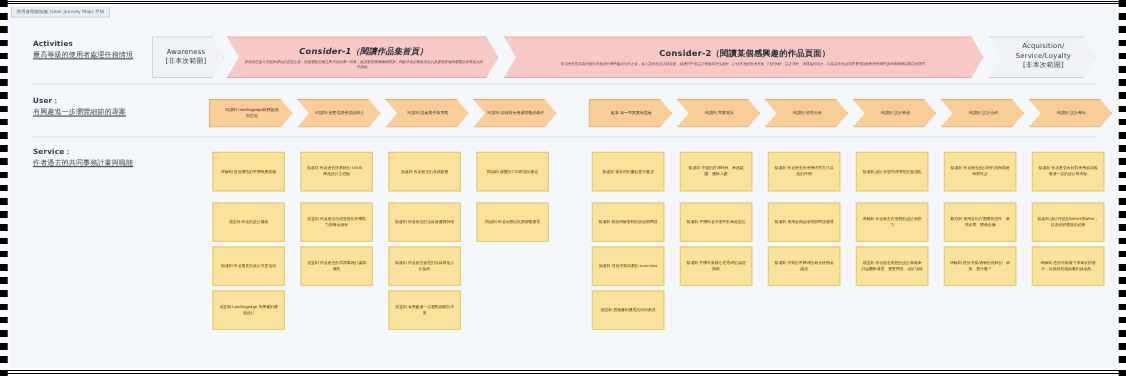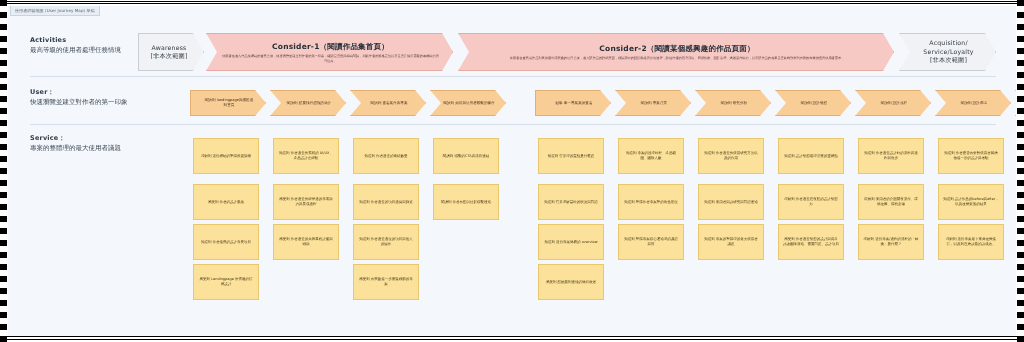--- a/index.html
+++ b/index.html
@@ -80,20 +80,21 @@
   .row-label .rl-title {
     font-size: 6.5px;
     font-weight: bold;
     line-height: 9px;
     letter-spacing: .2px;
   }
   .row-label .rl-sub {
     font-size: 6.5px;
     line-height: 10px;
     color: #3b4752;
+    text-decoration: underline;
   }
 
   
   .divider {
     position: absolute;
     left: 22px;
     width: 966px;
     height: 1px;
     background: #d6dfe8;
   }
@@ -199,21 +200,21 @@
     <div class="rl-sub">最高等級的使用者處理任務情境</div>
   </div>
 
   <div class="chev act gray first" style="left:130px; top:27px; width:66px;">
     <div class="chev-inner" style="padding:0 10px 0 6px;">
       <div class="act-title">Awareness</div>
       <div class="act-title">[非本次範圍]</div>
     </div>
   </div>
 
-  <div class="chev act" style="left:198px; top:27px; width:247px;">
+  <div class="chev act" style="left:198px; top:27px; width:247px;font-style:italic;">
     <div class="chev-inner">
       <div class="act-title">Consider-1（閱讀作品集首頁）</div>
       <div class="act-desc">使用者在進入作品集網站的首頁之後，快速瀏覽並建立對作者的第一印象，確認是否值得繼續閱讀，判斷作者的風格定位以及是否具備所需要的專業能力與可信度。</div>
     </div>
   </div>
 
   <div class="chev act" style="left:450px; top:27px; width:436px;">
     <div class="chev-inner">
       <div class="act-title">Consider-2（閱讀某個感興趣的作品頁面）</div>
       <div class="act-desc">使用者在首頁或作品列表挑選出感興趣的項目之後，進入該作品的詳細頁面，細讀其中的設計脈絡與決策過程，評估作者的思考深度、問題拆解、設計流程、溝通協作能力，以及該作品的成果是否能夠對應到實際的商業價值與使用者需求。</div>
@@ -224,21 +225,21 @@
     <div class="chev-inner" style="padding:0 10px 0 12px;">
       <div class="act-title">Acquisition/ Service/Loyalty</div>
       <div class="act-title">[非本次範圍]</div>
     </div>
   </div>
 
   <div class="divider" style="top:70px;"></div>
 
   <div class="row-label" style="top:82px;">
     <div class="rl-title">User：</div>
-    <div class="rl-sub">快速瀏覽並建立對作者的第一印象</div>
+    <div class="rl-sub">有興趣進一步瀏覽細節的專案</div>
   </div>
 
   <div id="steps-layer">
       <div class="chev step first" style="left: 182px; top: 84px; width: 76px;">
         <div class="chev-inner" style="padding: 0px 10px 0px 12px;">
           <div class="step-label">閱讀到 landingpage與標題進到首頁</div>
         </div>
       </div>
       <div class="chev step" style="left: 262px; top: 84px; width: 76px;">
         <div class="chev-inner" style="padding: 0px 10px 0px 12px;">
@@ -285,21 +286,21 @@
           <div class="step-label">閱讀到 設計產出</div>
         </div>
       </div>
       <div class="chev step" style="left: 1007px; top: 84px; width: 76px;"></div>
     </div>
 
   <div class="divider" style="top:118px;"></div>
 
   <div class="row-label" style="top:128px;">
     <div class="rl-title">Service：</div>
-    <div class="rl-sub">專案的整體理的最大使用者議題</div>
+    <div class="rl-sub">作者過去的共同事務計畫與職能</div>
   </div>
 
   <div id="details-layer">
       <div class="card" style="left: 185px; top: 132px; width: 66px; height: 36px;">
         <div class="card-label">理解到 這份網站的整體視覺架構</div>
       </div>
       <div class="card" style="left: 185px; top: 178px; width: 66px; height: 36px;">
         <div class="card-label">感受到 作者的設計風格</div>
       </div>
       <div class="card" style="left: 185px; top: 218px; width: 66px; height: 36px;">

